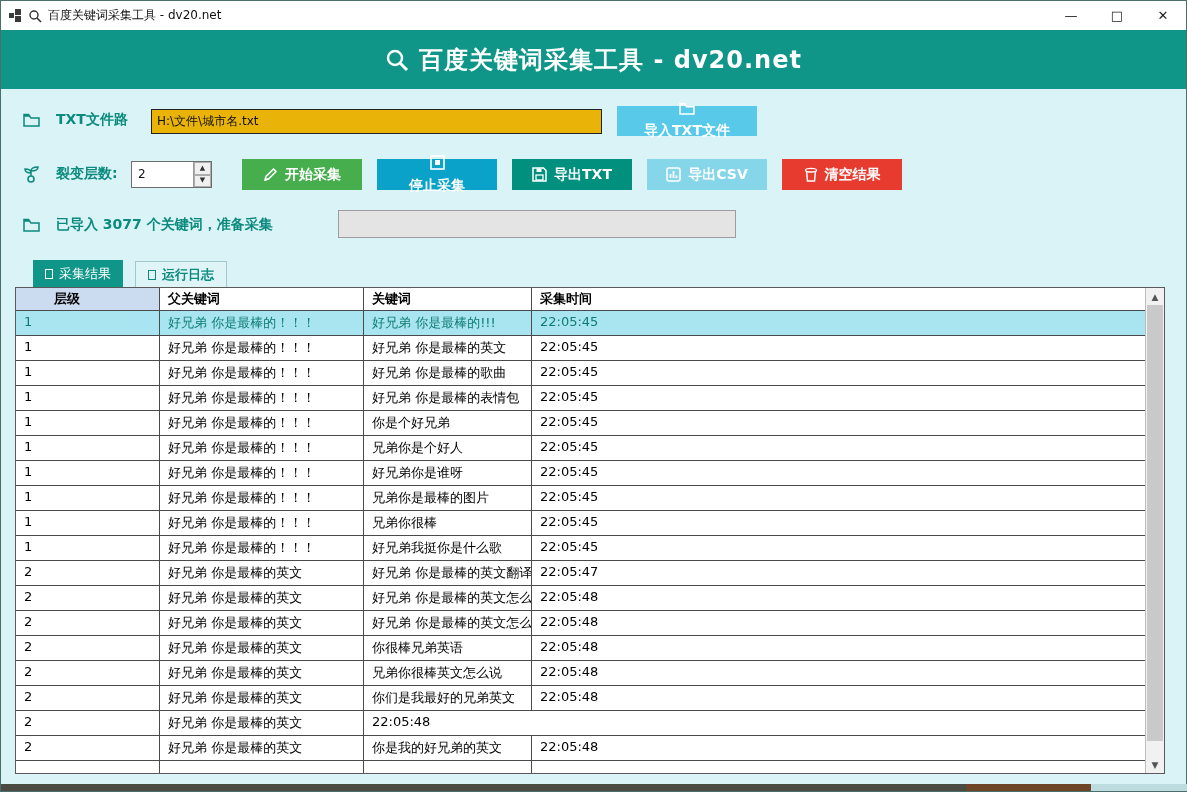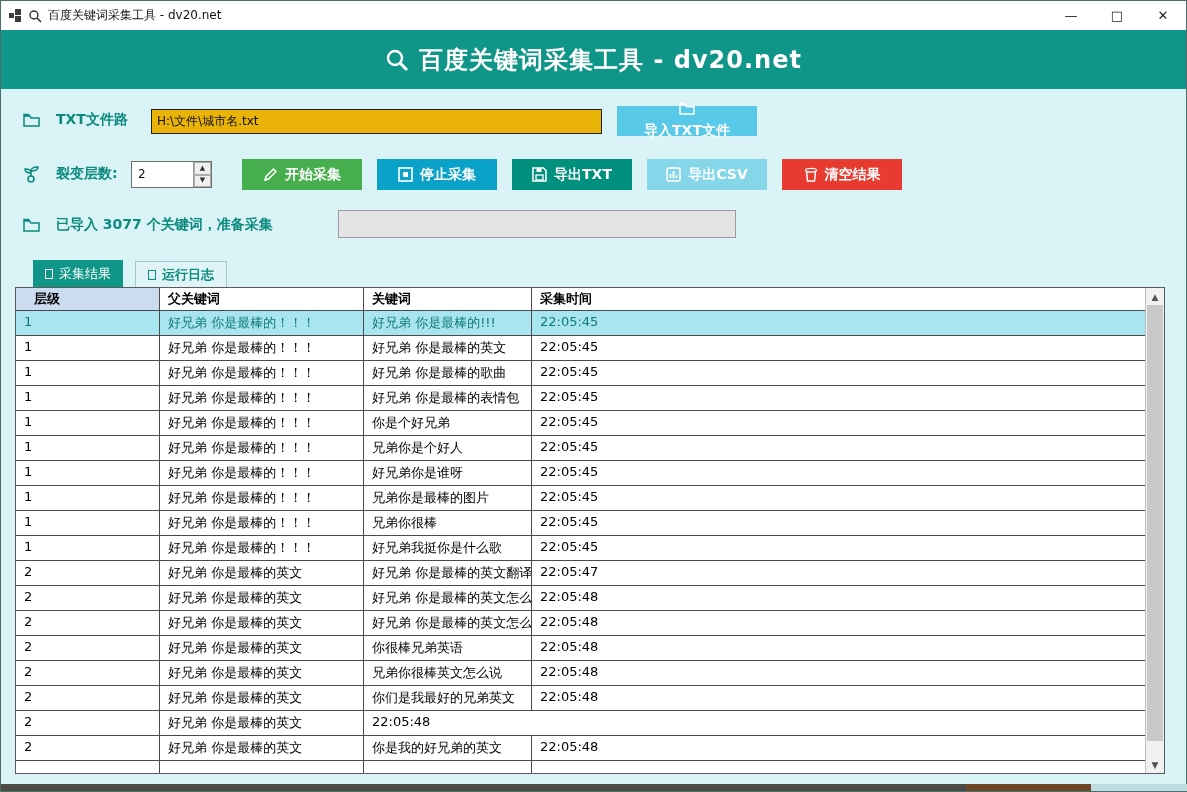--- a/index.html
+++ b/index.html
@@ -37,21 +37,21 @@
   .tabsq { display:inline-block; width:8px; height:10px; border:1px solid currentColor; }
 
   
   .tablewrap { position:absolute; left:14px; top:286px; width:1150px; height:487px; background:#fff; border:1px solid #5a5a5a; display:flex; }
   .tgrid { flex:1; overflow:hidden; }
   .trow { display:flex; height:25px; border-bottom:1px solid #4a4a4a; background:#fff; }
   .trow.thead { height:23px; font-weight:bold; }
   .trow.selected { background:#a9e5f0; color:#0e7b70; }
   .tcell { padding:3px 0 0 8px; font-size:13px; border-right:1px solid #4a4a4a; overflow:hidden; white-space:nowrap; }
   .thead .tcell { padding-top:2px; }
-  .thead .c0 { background:#cbdcf1; padding-left:18px; }
+  .thead .c0 { background:#cbdcf1; padding-left:38px; }
   .c0 { width:144px; } .c1 { width:204px; } .c2 { width:168px; } .c3 { flex:1; border-right:none; }
   .partialrow { display:flex; height:12px; background:#fff; }
   .partialrow .tcell { height:12px; }
 
   
   .vscroll { width:19px; background:#f1f1f1; border-left:1px solid #bdbdbd; position:relative; }
   .varrow { position:absolute; left:0; width:18px; height:17px; display:flex; align-items:center; justify-content:center; font-size:9px; color:#555; background:#f1f1f1; }
   .varrow.up { top:0; } .varrow.down { bottom:0; }
   .vthumb { position:absolute; left:1px; top:17px; width:16px; height:436px; background:#c9c9c9; }
 
@@ -139,21 +139,21 @@
 
   <button class="btn" style="left: 241px; top: 158px; background: rgb(71, 174, 78);">
     <span>
       <svg width="15" height="15" viewBox="0 0 15 15">
           <path d="M2 13 L3 9.5 L10.5 2 L13 4.5 L5.5 12 Z" fill="none" stroke="#fff" stroke-width="1.5"></path>
           <line x1="2" y1="13" x2="5" y2="12" stroke="#fff" stroke-width="1.5"></line>
         </svg>
     </span>
     <span>开始采集</span>
   </button>
-  <button class="btn" style="left: 376px; top: 158px; background: rgb(10, 162, 200);">
+  <button class="btn" style="left: 376px; top: 158px; background: rgb(10, 162, 200); flex-direction: column;">
     <span>
       <svg width="15" height="15" viewBox="0 0 15 15">
           <rect x="1" y="1" width="13" height="13" fill="none" stroke="#fff" stroke-width="1.6"></rect>
           <rect x="5" y="5" width="5" height="5" fill="#fff"></rect>
         </svg>
     </span>
     <span>停止采集</span>
   </button>
   <button class="btn" style="left: 511px; top: 158px; background: rgb(0, 144, 125);">
     <span>

